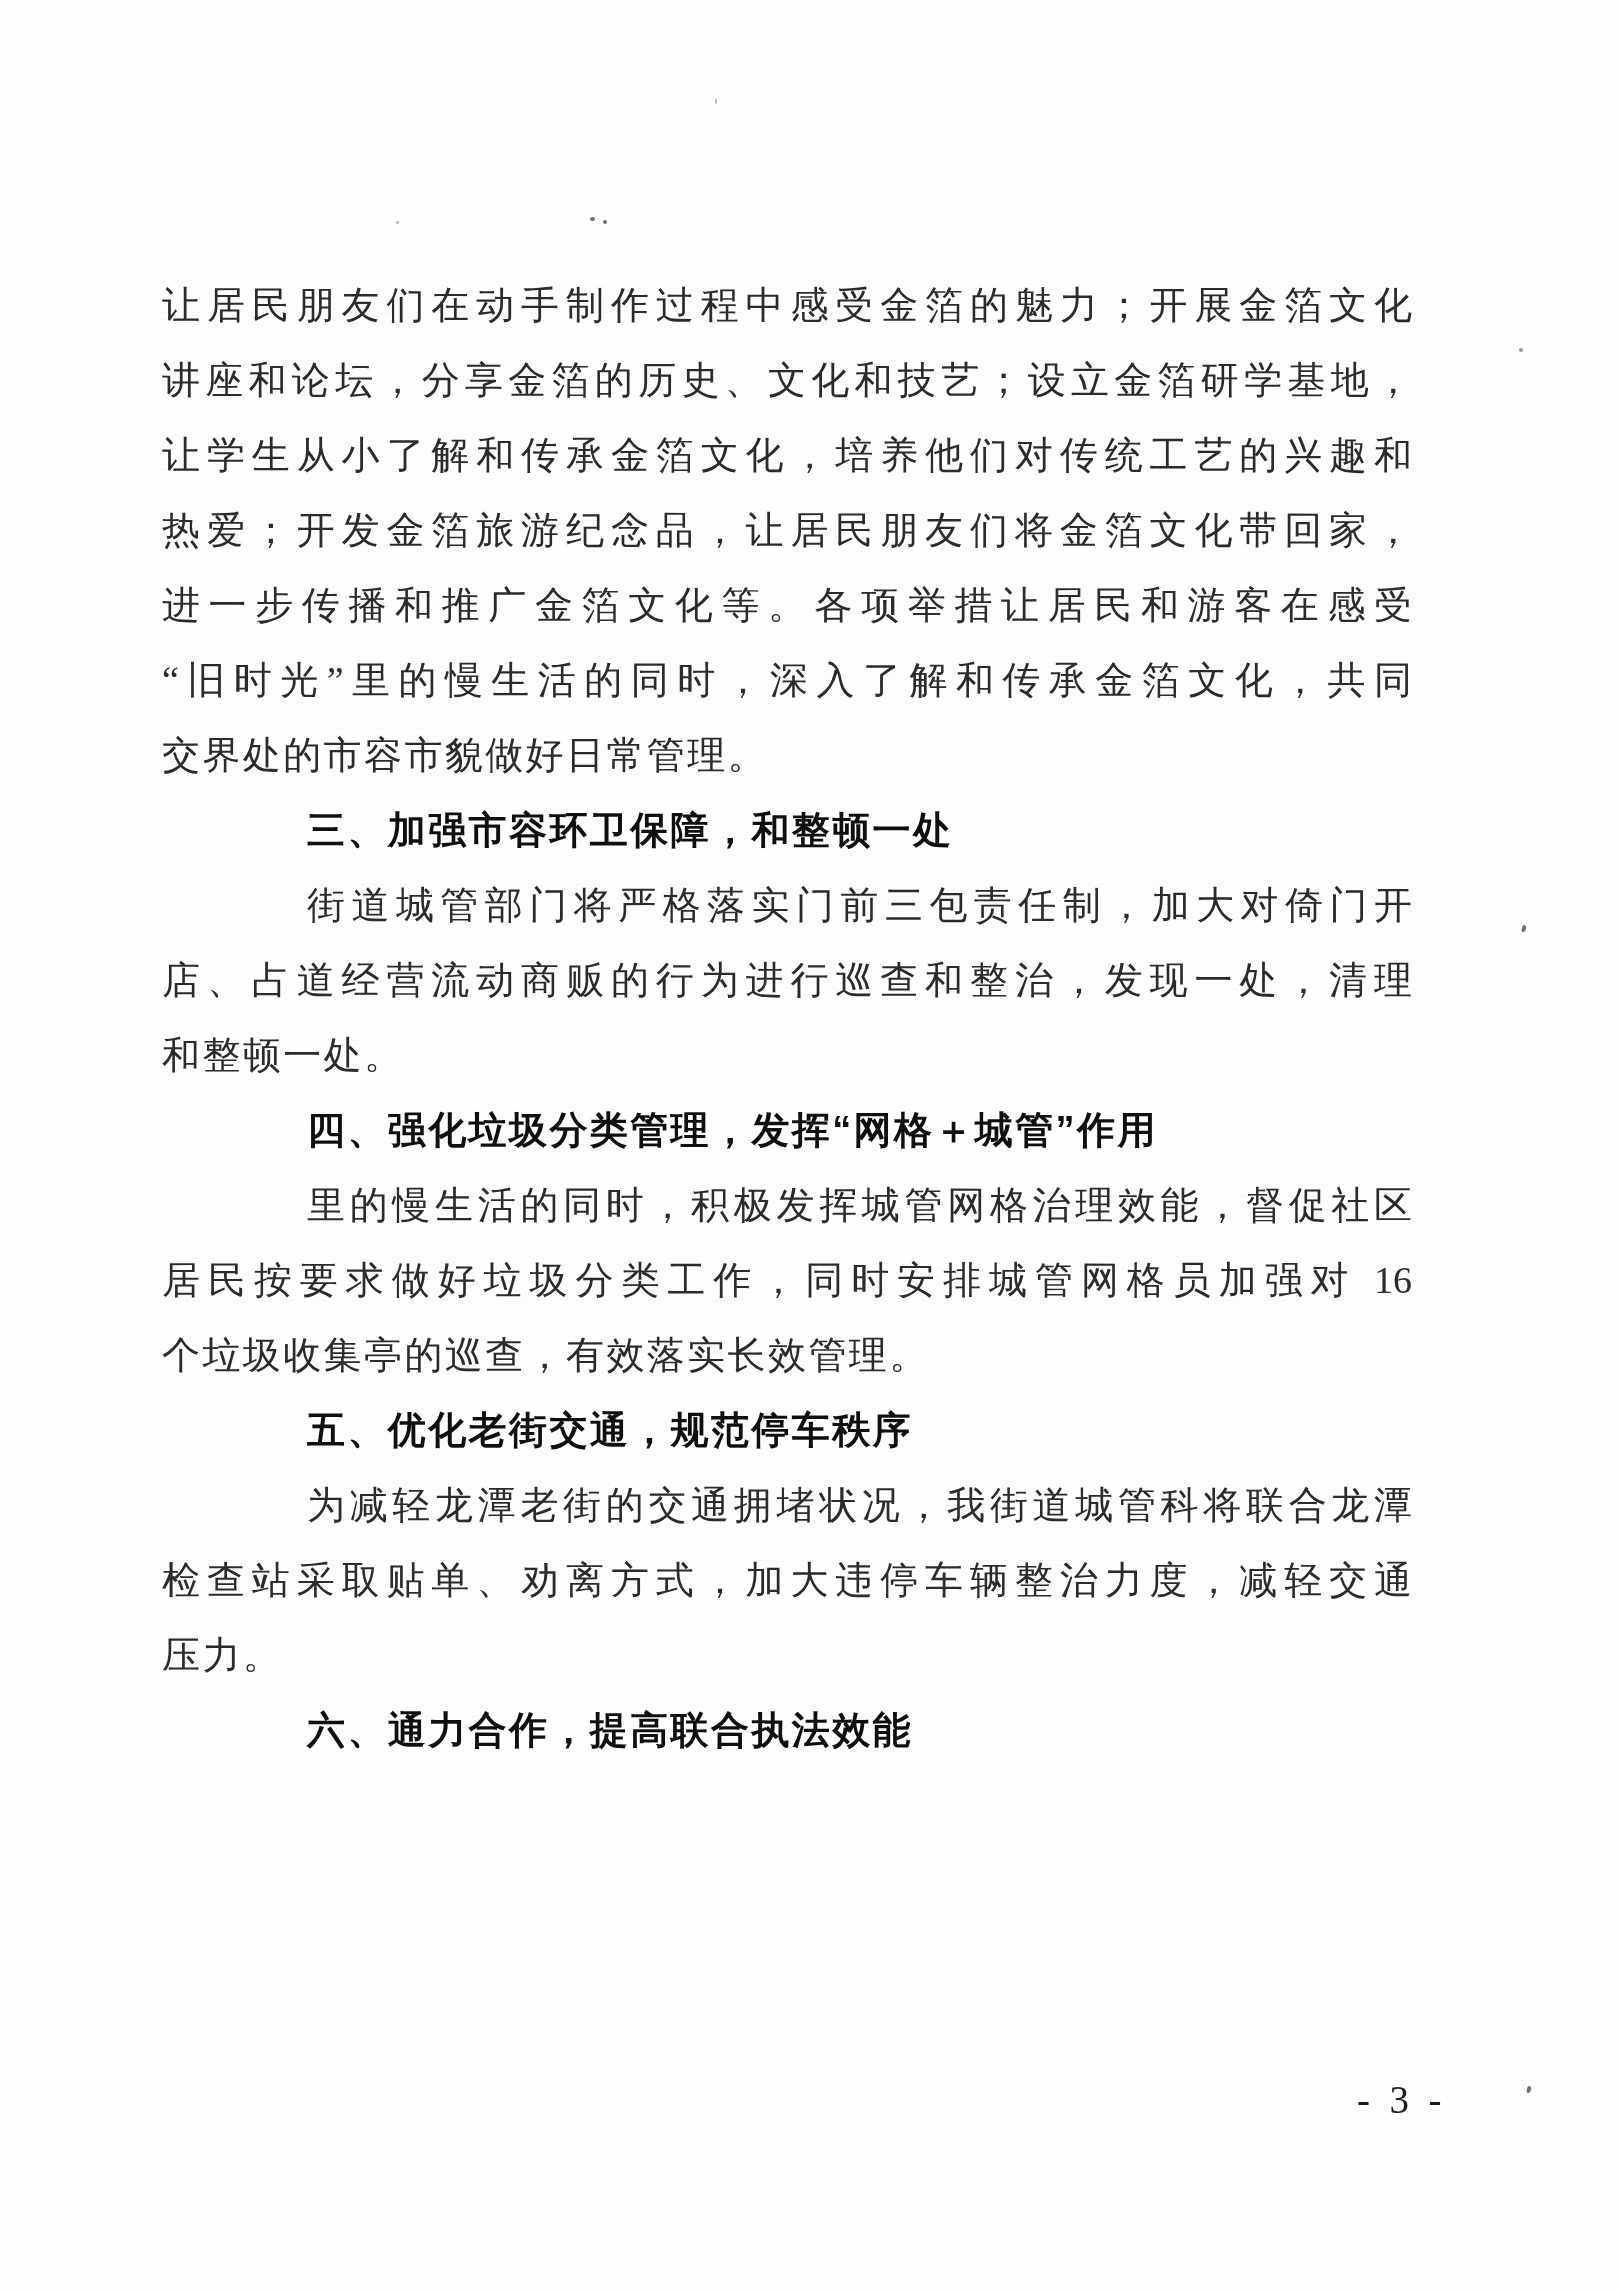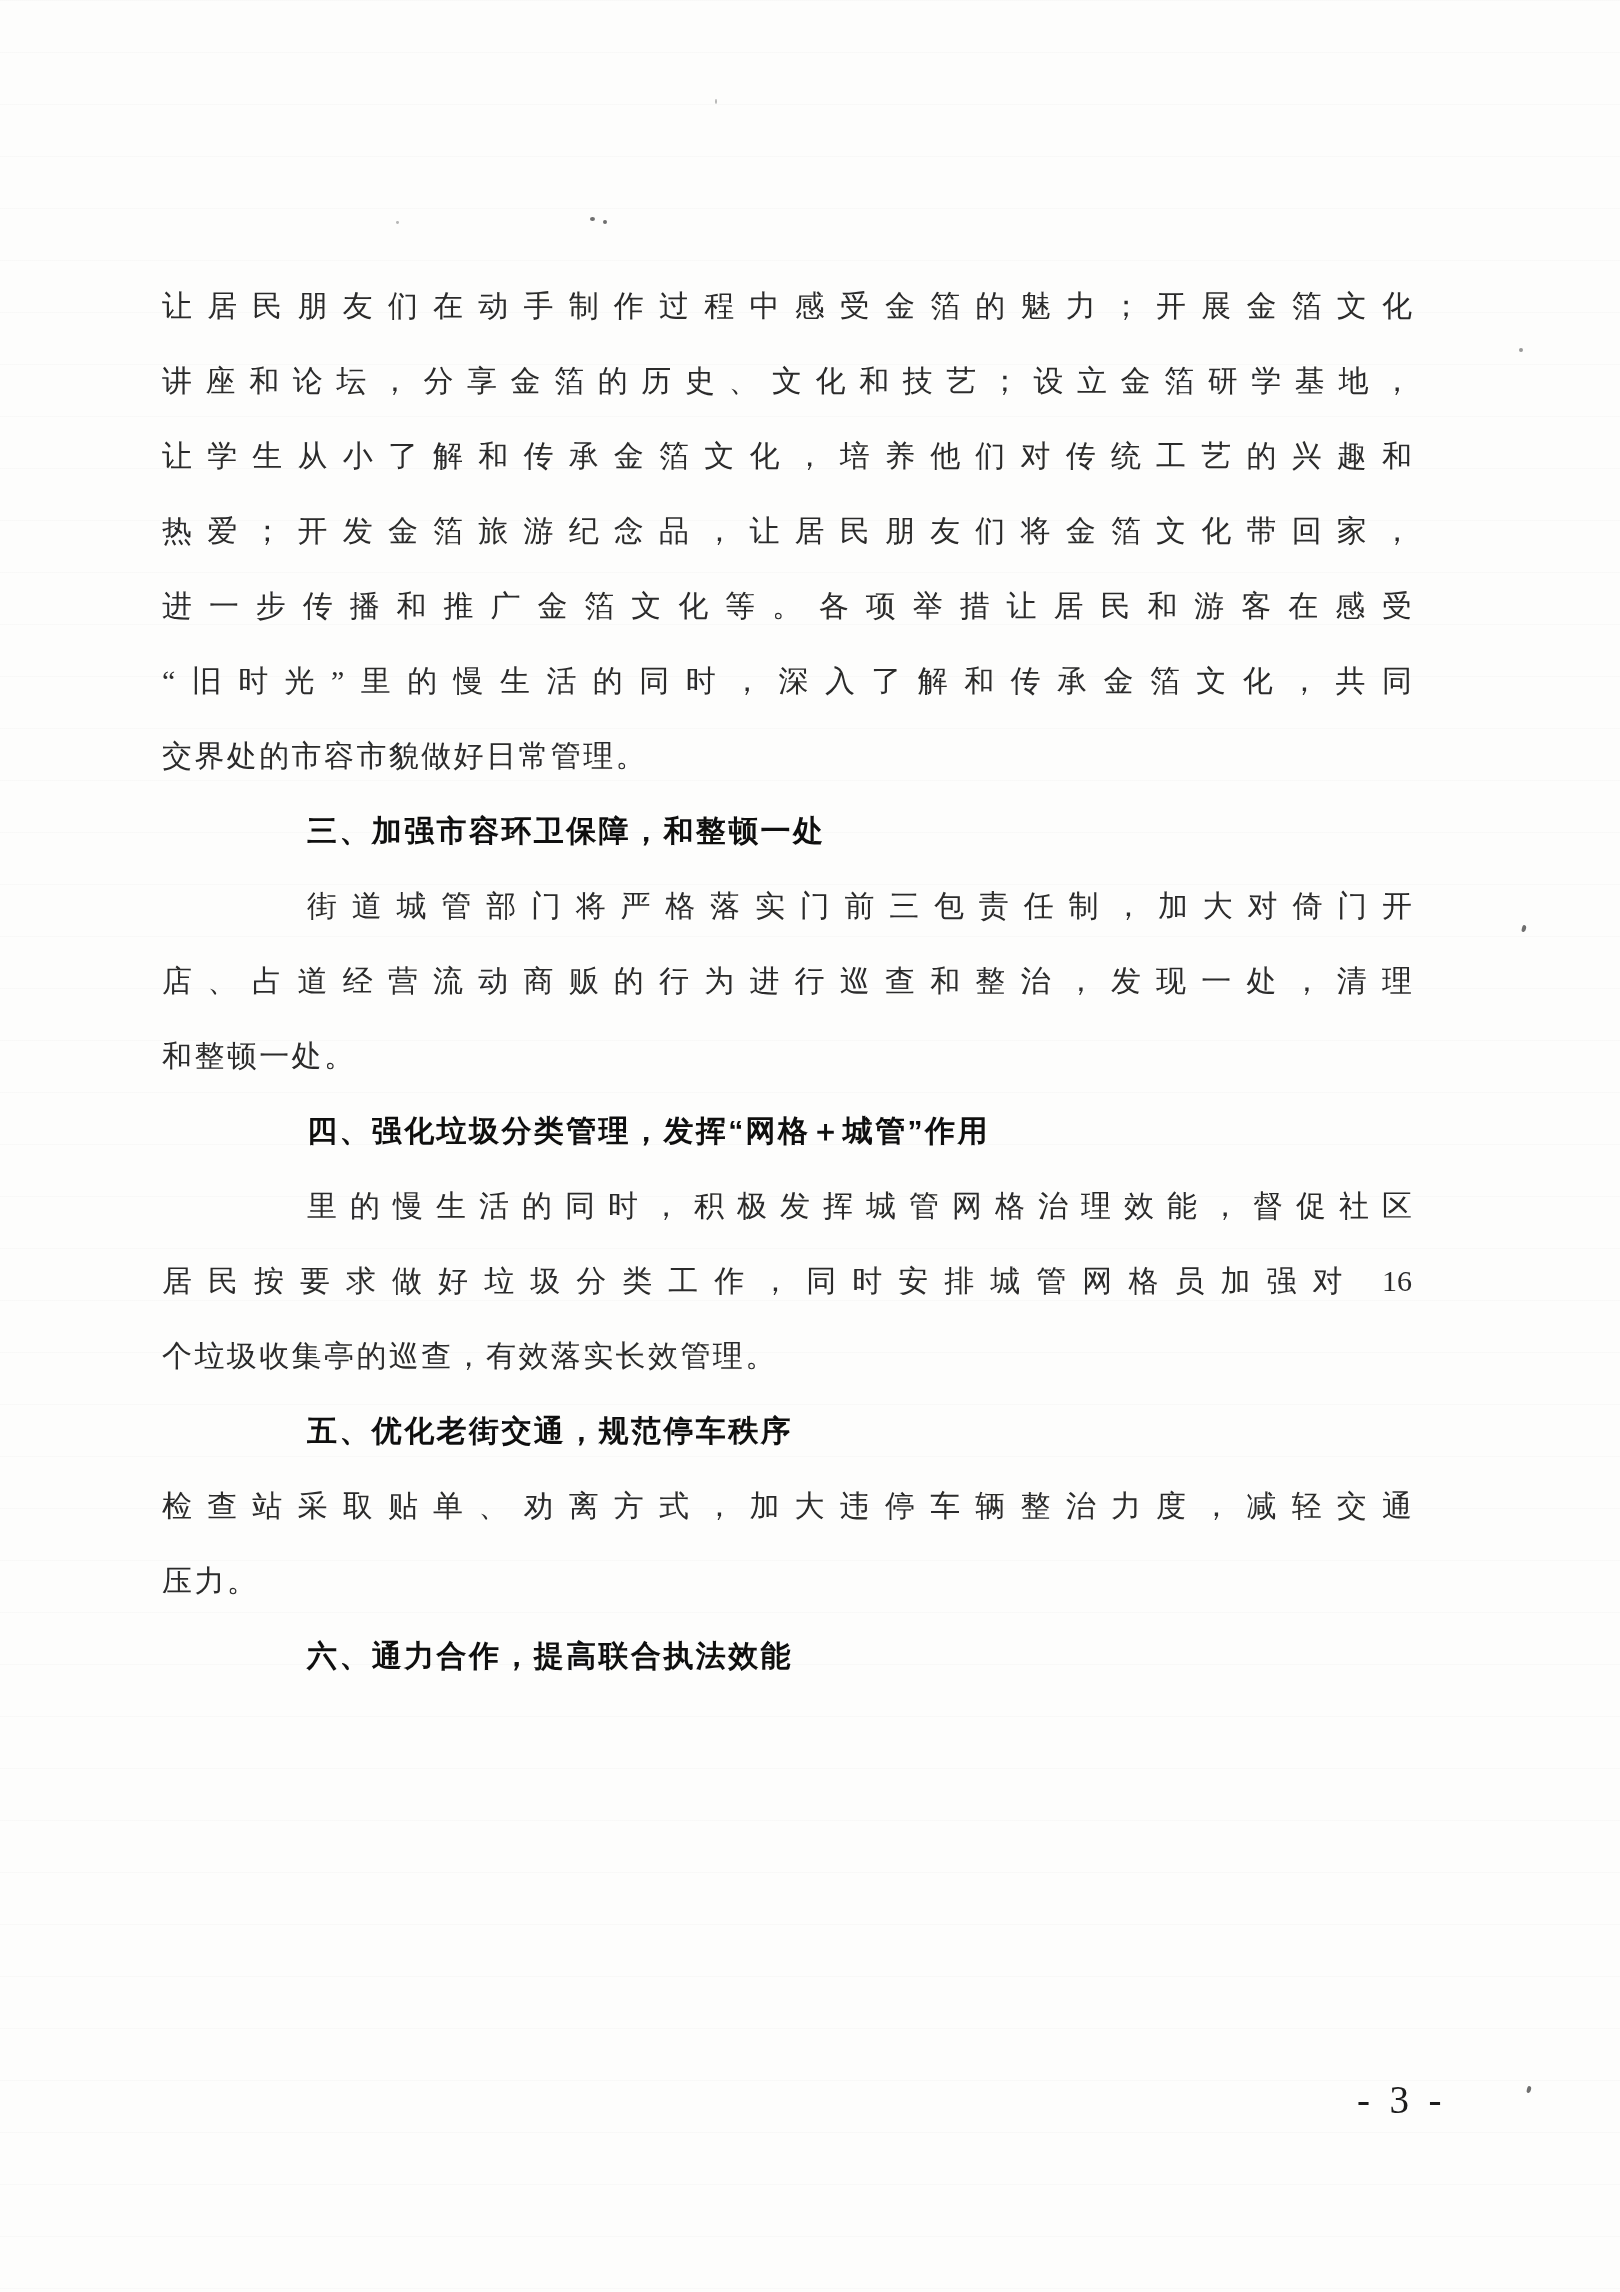--- a/index.html
+++ b/index.html
@@ -22,21 +22,21 @@
   }
   .text-block {
     position: absolute;
     left: 162px;
     top: 268px;
     width: 1250px;
   }
   .line {
     height: 75px;
     line-height: 75px;
-    font-size: 30px;
+    font-size: 38px;
     letter-spacing: 2.4px;
     color: #2b2b2b;
     white-space: nowrap;
   }
   .line.justify {
     letter-spacing: 0;
     white-space: normal;
     text-align: justify;
     text-align-last: justify;
   }
@@ -87,20 +87,21 @@
     <div class="line">交界处的市容市貌做好日常管理。</div>
     <div class="line heading indent">三、加强市容环卫保障，和整顿一处</div>
     <div class="line justify indent">街道城管部门将严格落实门前三包责任制，加大对倚门开</div>
     <div class="line justify">店、占道经营流动商贩的行为进行巡查和整治，发现一处，清理</div>
     <div class="line">和整顿一处。</div>
     <div class="line heading indent">四、强化垃圾分类管理，发挥“网格＋城管”作用</div>
     <div class="line justify indent">里的慢生活的同时，积极发挥城管网格治理效能，督促社区</div>
     <div class="line justify">居民按要求做好垃圾分类工作，同时安排城管网格员加强对 16</div>
     <div class="line">个垃圾收集亭的巡查，有效落实长效管理。</div>
     <div class="line heading indent">五、优化老街交通，规范停车秩序</div>
+    <div class="line justify indent">为减轻龙潭老街的交通拥堵状况，我街道城管科将联合龙潭</div>
     <div class="line justify">检查站采取贴单、劝离方式，加大违停车辆整治力度，减轻交通</div>
     <div class="line">压力。</div>
     <div class="line heading indent">六、通力合作，提高联合执法效能</div>
   </div>
 
   <div class="page-number">- 3 -</div>
 
   <div class="speck s1"></div>
   <div class="speck s2"></div>
   <div class="speck s3"></div>

